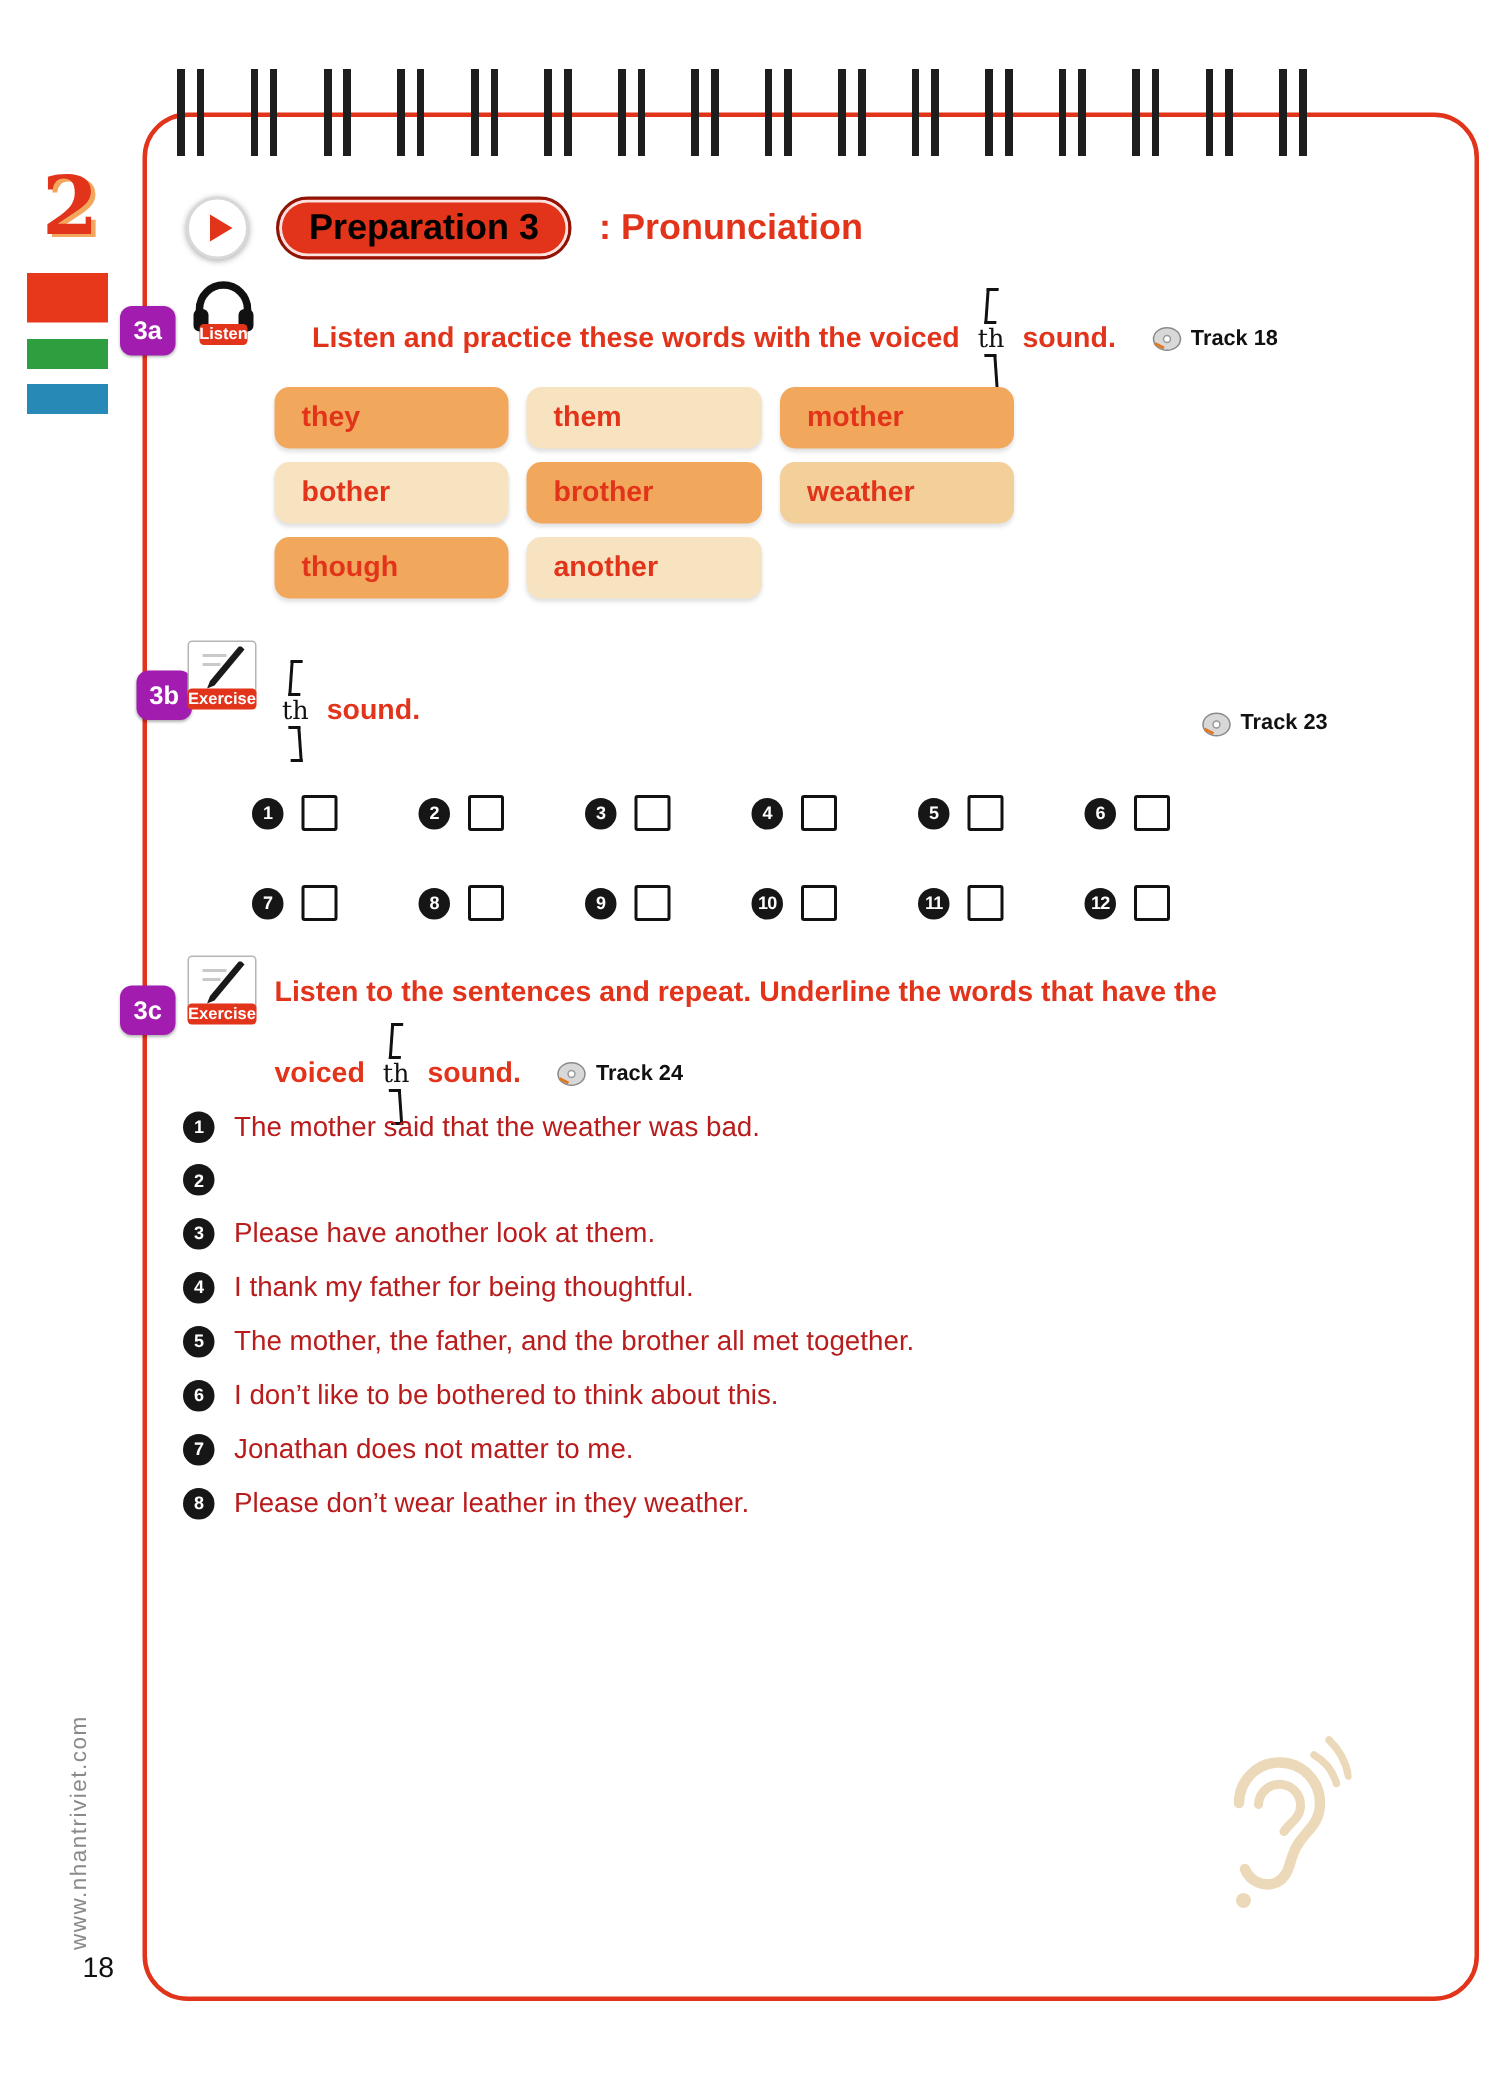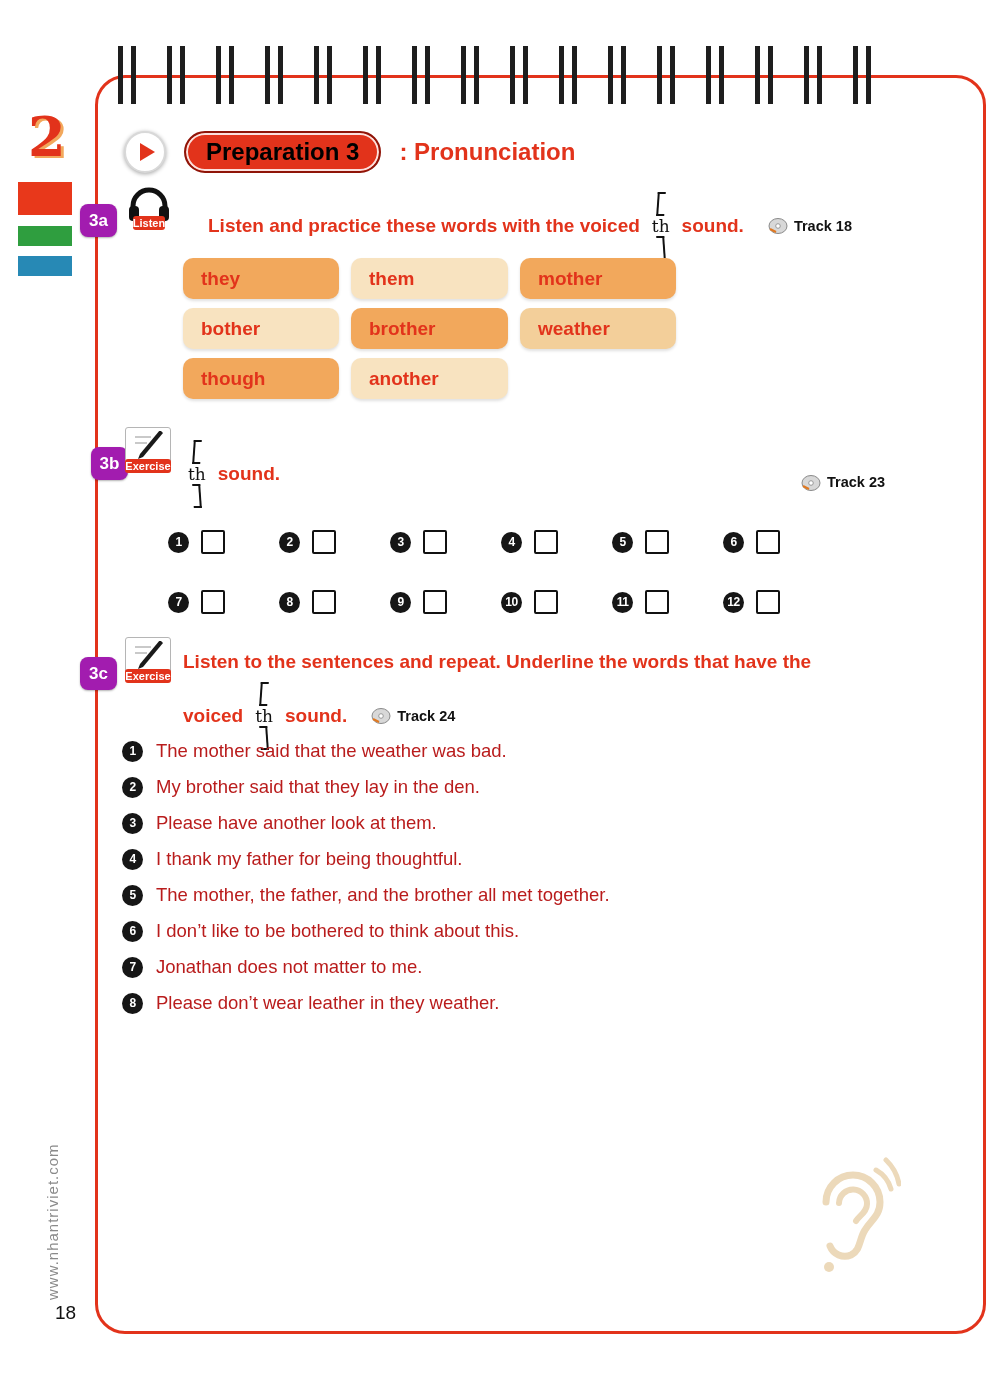--- a/index.html
+++ b/index.html
@@ -278,21 +278,20 @@
     </span>
   </div>
 
   <div class="sentences">
     <div class="sentence">
         <span class="numcircle">1</span>
         <span class="stext">The mother said that the weather was bad.</span>
       </div>
     <div class="sentence">
         <span class="numcircle">2</span>
-        <span class="stext">My brother said that they lay in the den.</span>
       </div>
     <div class="sentence">
         <span class="numcircle">3</span>
         <span class="stext">Please have another look at them.</span>
       </div>
     <div class="sentence">
         <span class="numcircle">4</span>
         <span class="stext">I thank my father for being thoughtful.</span>
       </div>
     <div class="sentence">

